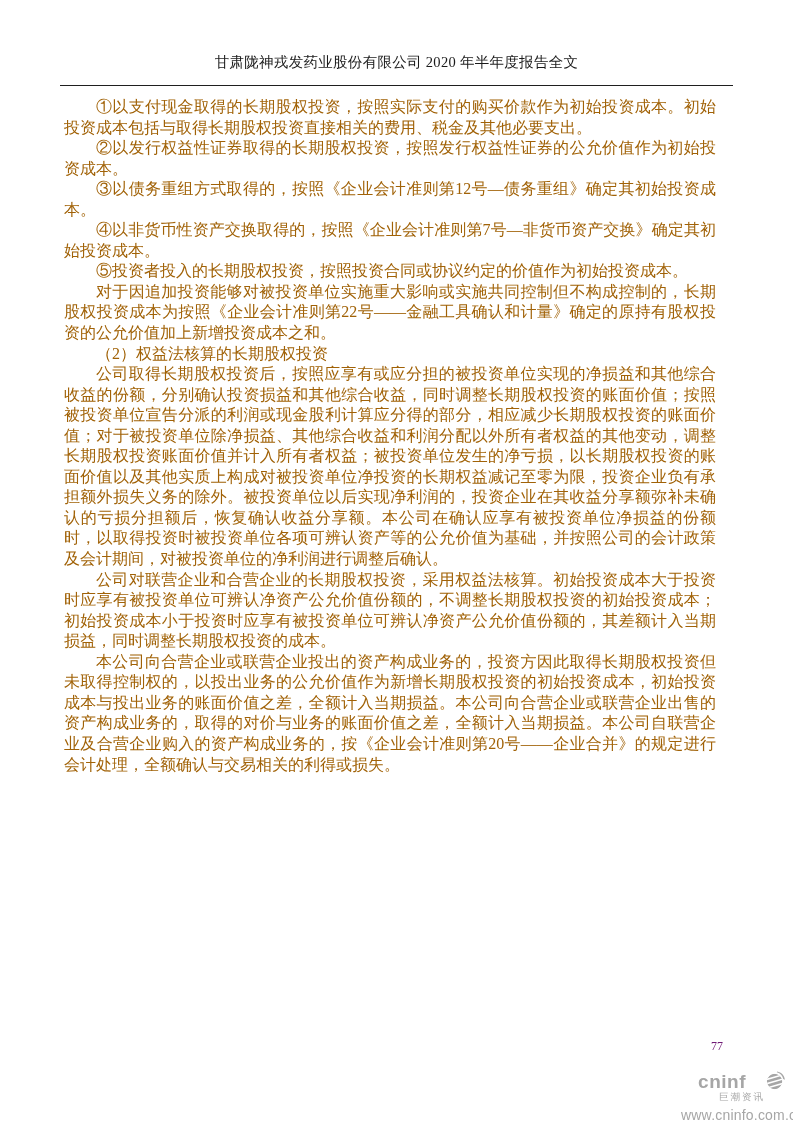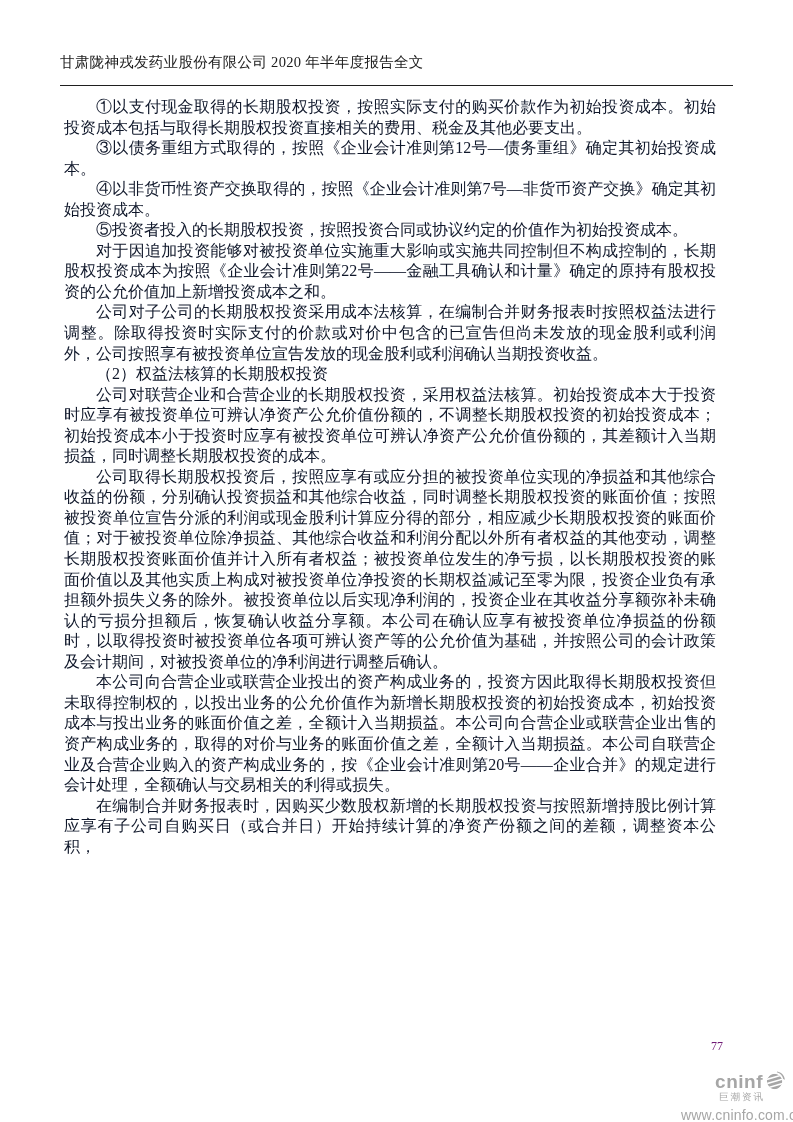--- a/index.html
+++ b/index.html
@@ -12,42 +12,42 @@
     background: #ffffff;
     font-family: "Liberation Serif", "DejaVu Serif", serif;
     color: #1a1a1a;
     overflow: hidden;
   }
   .page-header {
     position: absolute;
     top: 53px;
     left: 60px;
     right: 60px;
-    text-align: left;
+    text-align: center;
     font-size: 14.5px;
     letter-spacing: 0.3px;
     color: #1a1a1a;
   }
   .header-rule {
     position: absolute;
     top: 85px;
     left: 60px;
     right: 60px;
     height: 0;
     border-top: 1.8px solid #1f1f1f;
   }
   .document-body {
     position: absolute;
     top: 97px;
     left: 64px;
     width: 652px;
     font-size: 16px;
     line-height: 20.55px;
     text-align: justify;
-    color: #0f172a;
+    color: #a16207;
   }
   .document-body p {
     margin: 0;
     padding: 0;
     text-indent: 2em;
   }
   .page-number {
     position: absolute;
     top: 1039px;
     right: 70px;
@@ -61,21 +61,21 @@
     width: 104px;
     color: #a6a6a6;
     font-family: "Liberation Sans", "DejaVu Sans", sans-serif;
     text-align: right;
     line-height: 1;
   }
   .logo-top {
     display: flex;
     align-items: center;
     justify-content: flex-end;
-    gap: 2px;
+    gap: 19px;
   }
   .logo-wordmark {
     font-weight: bold;
     font-size: 19px;
     letter-spacing: 0.5px;
   }
   .logo-cn {
     font-size: 9.5px;
     letter-spacing: 2px;
     margin: 1px 20px 6px 0;
@@ -90,30 +90,29 @@
 
 <div class="page">
 
   <div class="page-header">
     <span>甘肃陇神戎发药业股份有限公司 2020 年半年度报告全文</span>
   </div>
   <div class="header-rule"></div>
 
   <div class="document-body">
     <p>①以支付现金取得的长期股权投资，按照实际支付的购买价款作为初始投资成本。初始投资成本包括与取得长期股权投资直接相关的费用、税金及其他必要支出。</p>
+    <p>②以发行权益性证券取得的长期股权投资，按照发行权益性证券的公允价值作为初始投资成本。</p>
     <p>③以债务重组方式取得的，按照《企业会计准则第12号—债务重组》确定其初始投资成本。</p>
     <p>④以非货币性资产交换取得的，按照《企业会计准则第7号—非货币资产交换》确定其初始投资成本。</p>
     <p>⑤投资者投入的长期股权投资，按照投资合同或协议约定的价值作为初始投资成本。</p>
     <p>对于因追加投资能够对被投资单位实施重大影响或实施共同控制但不构成控制的，长期股权投资成本为按照《企业会计准则第22号——金融工具确认和计量》确定的原持有股权投资的公允价值加上新增投资成本之和。</p>
-    <p>公司对子公司的长期股权投资采用成本法核算，在编制合并财务报表时按照权益法进行调整。除取得投资时实际支付的价款或对价中包含的已宣告但尚未发放的现金股利或利润外，公司按照享有被投资单位宣告发放的现金股利或利润确认当期投资收益。</p>
     <p>（2）权益法核算的长期股权投资</p>
+    <p>公司取得长期股权投资后，按照应享有或应分担的被投资单位实现的净损益和其他综合收益的份额，分别确认投资损益和其他综合收益，同时调整长期股权投资的账面价值；按照被投资单位宣告分派的利润或现金股利计算应分得的部分，相应减少长期股权投资的账面价值；对于被投资单位除净损益、其他综合收益和利润分配以外所有者权益的其他变动，调整长期股权投资账面价值并计入所有者权益；被投资单位发生的净亏损，以长期股权投资的账面价值以及其他实质上构成对被投资单位净投资的长期权益减记至零为限，投资企业负有承担额外损失义务的除外。被投资单位以后实现净利润的，投资企业在其收益分享额弥补未确认的亏损分担额后，恢复确认收益分享额。本公司在确认应享有被投资单位净损益的份额时，以取得投资时被投资单位各项可辨认资产等的公允价值为基础，并按照公司的会计政策及会计期间，对被投资单位的净利润进行调整后确认。</p>
     <p>公司对联营企业和合营企业的长期股权投资，采用权益法核算。初始投资成本大于投资时应享有被投资单位可辨认净资产公允价值份额的，不调整长期股权投资的初始投资成本；初始投资成本小于投资时应享有被投资单位可辨认净资产公允价值份额的，其差额计入当期损益，同时调整长期股权投资的成本。</p>
-    <p>公司取得长期股权投资后，按照应享有或应分担的被投资单位实现的净损益和其他综合收益的份额，分别确认投资损益和其他综合收益，同时调整长期股权投资的账面价值；按照被投资单位宣告分派的利润或现金股利计算应分得的部分，相应减少长期股权投资的账面价值；对于被投资单位除净损益、其他综合收益和利润分配以外所有者权益的其他变动，调整长期股权投资账面价值并计入所有者权益；被投资单位发生的净亏损，以长期股权投资的账面价值以及其他实质上构成对被投资单位净投资的长期权益减记至零为限，投资企业负有承担额外损失义务的除外。被投资单位以后实现净利润的，投资企业在其收益分享额弥补未确认的亏损分担额后，恢复确认收益分享额。本公司在确认应享有被投资单位净损益的份额时，以取得投资时被投资单位各项可辨认资产等的公允价值为基础，并按照公司的会计政策及会计期间，对被投资单位的净利润进行调整后确认。</p>
     <p>本公司向合营企业或联营企业投出的资产构成业务的，投资方因此取得长期股权投资但未取得控制权的，以投出业务的公允价值作为新增长期股权投资的初始投资成本，初始投资成本与投出业务的账面价值之差，全额计入当期损益。本公司向合营企业或联营企业出售的资产构成业务的，取得的对价与业务的账面价值之差，全额计入当期损益。本公司自联营企业及合营企业购入的资产构成业务的，按《企业会计准则第20号——企业合并》的规定进行会计处理，全额确认与交易相关的利得或损失。</p>
-    <p>在编制合并财务报表时，因购买少数股权新增的长期股权投资与按照新增持股比例计算应享有子公司自购买日（或合并日）开始持续计算的净资产份额之间的差额，调整资本公积，</p>
   </div>
 
   <div class="page-number">77</div>
 
   <div class="cninfo-logo">
     <div class="logo-top">
       <span class="logo-wordmark">cninf</span>
       <span style="display:inline-flex;">
         <svg width="20" height="20" viewBox="0 0 24 24" aria-hidden="true">
           <defs>

